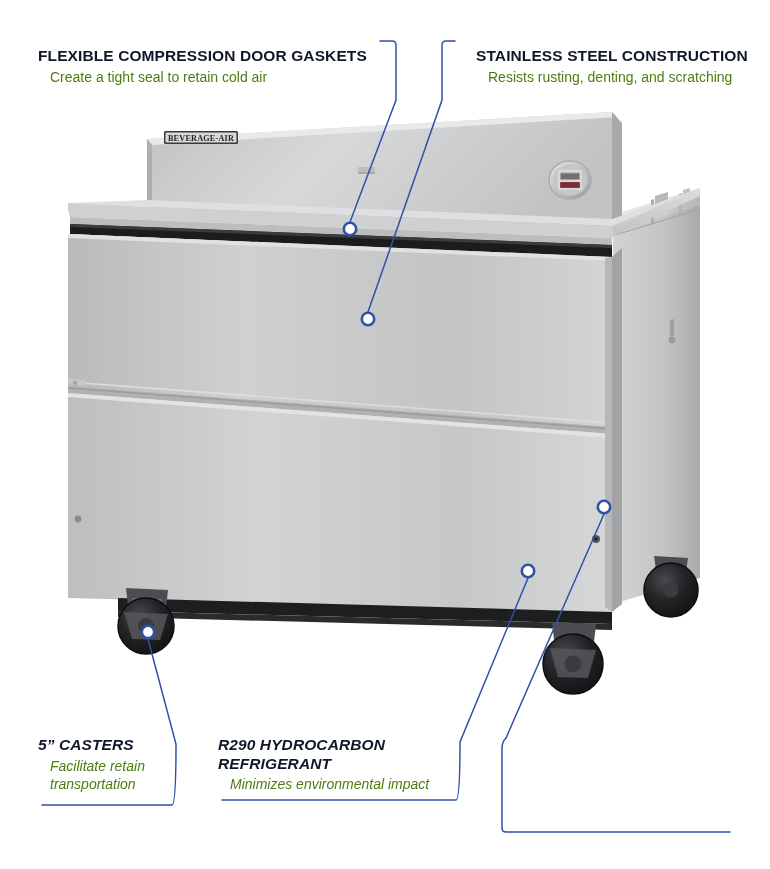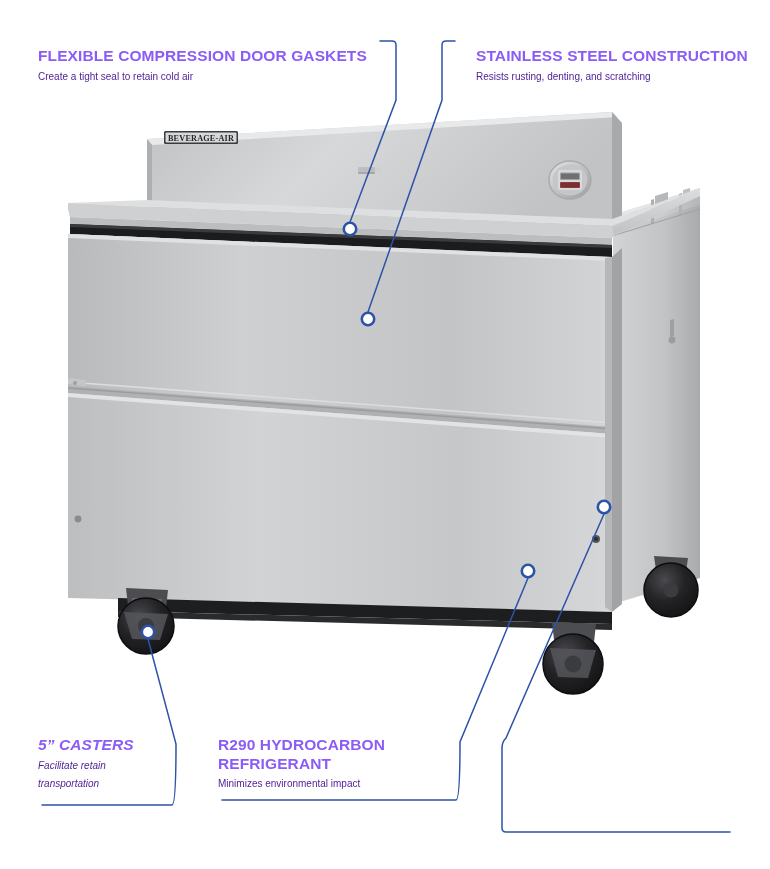--- a/index.html
+++ b/index.html
@@ -32,42 +32,42 @@
     height: 623px;
   }
   #product-svg { display: block; }
 
   
   .callout {
     position: absolute;
     box-sizing: border-box;
   }
   .callout .c-title {
-    color: #8b5cf6;
+    color: #0f172a;
     font-weight: bold;
     font-size: 15.5px;
     line-height: 18.5px;
     letter-spacing: 0.1px;
     margin: 0;
     white-space: pre-line;
   }
   .callout .c-sub {
-    color: #4c1d95;
+    color: #4d7c0f;
     font-weight: normal;
-    font-size: 10px;
+    font-size: 14px;
     line-height: 18px;
-    margin: 2px 0 0 0;
+    margin: 2px 0 0 12px;
     white-space: pre-line;
   }
 
   
   #callout-gaskets   { left: 38px;  top: 47px;  width: 352px; }
   #callout-stainless { left: 476px; top: 47px;  width: 300px; padding-left: 0; }
   #callout-casters   { left: 38px;  top: 736px; width: 132px; font-style: italic; }
-  #callout-r290      { left: 218px; top: 736px; width: 235px; }
+  #callout-r290      { left: 218px; top: 736px; width: 235px; font-style: italic; }
   #callout-epoxy     { left: 512px; top: 736px; width: 222px; }
 
   
   #connector-layer {
     position: absolute;
     left: 0; top: 0;
     width: 770px;
     height: 869px;
     pointer-events: none;
   }

